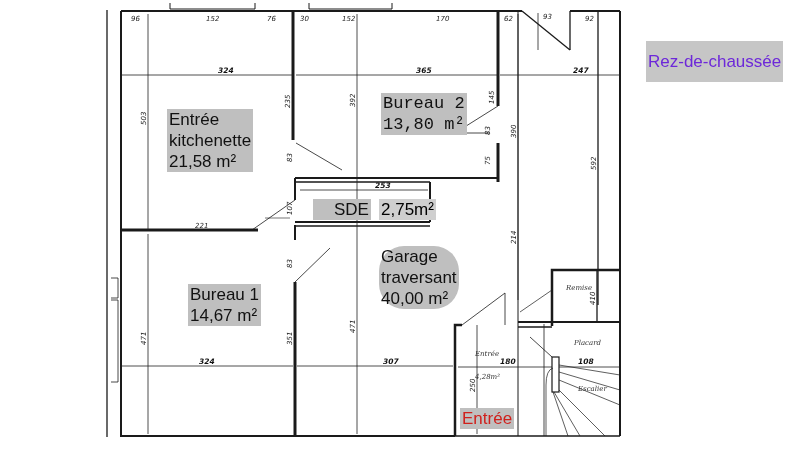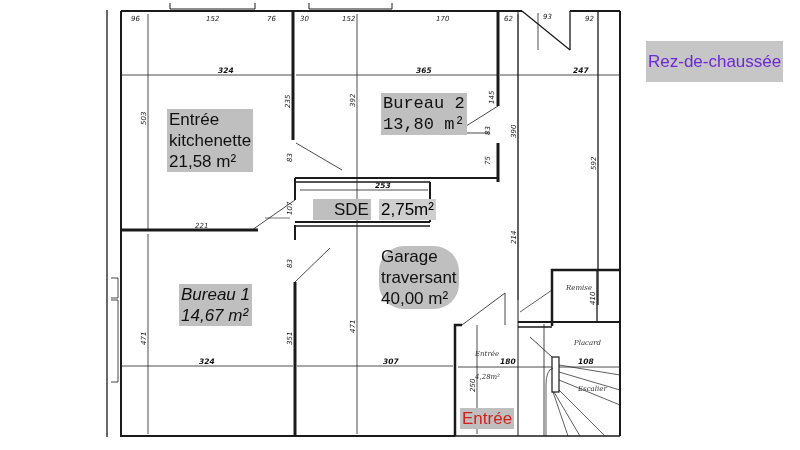--- a/index.html
+++ b/index.html
@@ -160,20 +160,20 @@
 <div class="label" style="left:167px;top:109px;"><span>Entrée
 kitchenette</span>
 <span>21,58 m²</span></div>
 
 <div class="label" style="left:381px;top:93px;font-family:Liberation Mono, monospace;"><span>Bureau 2</span>
 <span>13,80 m²</span></div>
 
 <div class="label" style="left:313px;top:199px;padding-left:21px;"><span>SDE</span></div>
 <div class="label" style="left:371px;top:199px;background:#cfcfcf;color:#000000;margin-left:8px;"><span>2,75m²</span></div>
 
-<div class="label" style="left:179px;top:284px;font-style:italic;"><span>Bureau 1</span>
+<div class="label" style="left:188px;top:284px;"><span>Bureau 1</span>
 <span>14,67 m²</span></div>
 
 <div class="label" style="left:379px;top:246px;border-radius:25px;"><span>Garage
 traversant</span>
 <span>40,00 m²</span></div>
 
 <div class="label red" style="left:460px;top:408px;">Entrée</div>
 
 </body></html>

